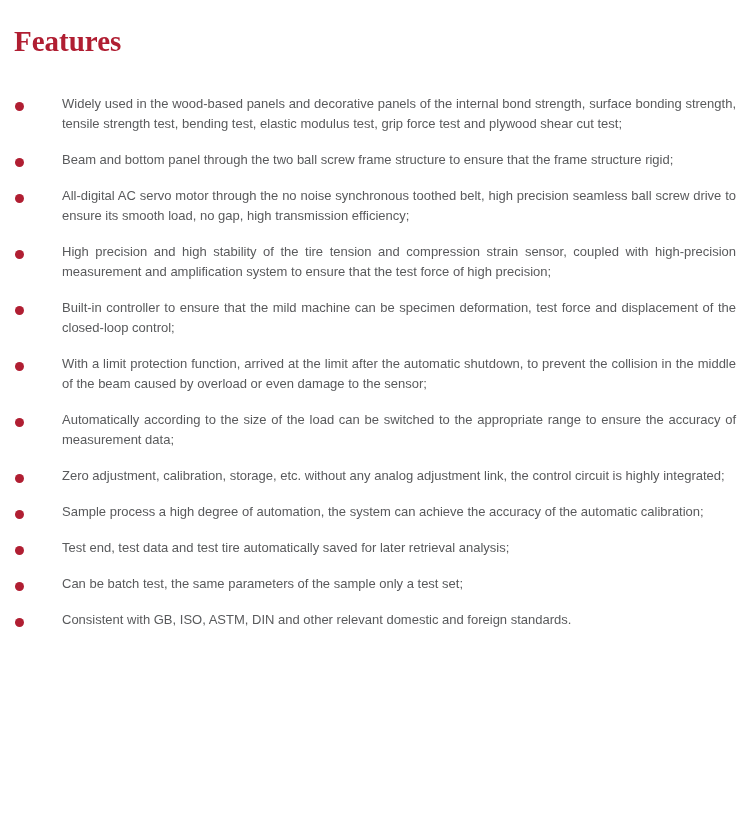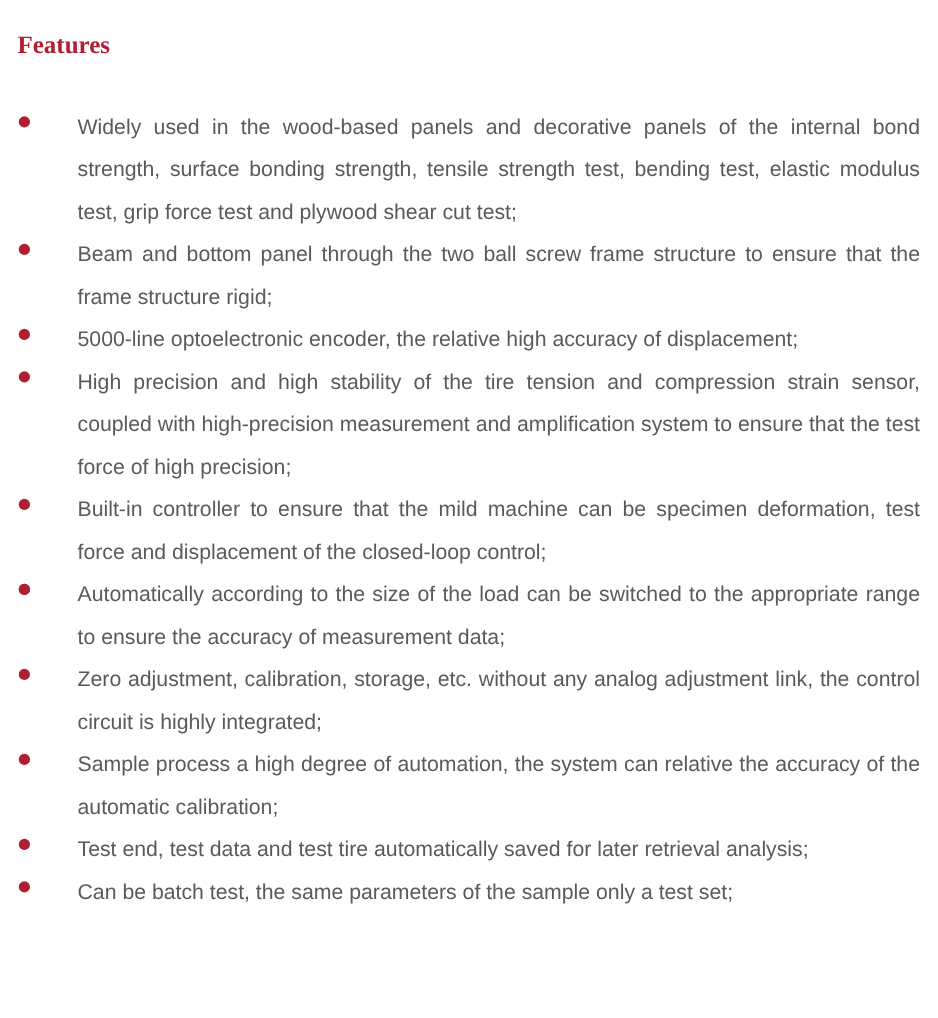--- a/index.html
+++ b/index.html
@@ -13,37 +13,38 @@
     width:750px;
     min-height:814px;
     margin:0 auto;
     background:#ffffff;
     font-family:"Liberation Sans", sans-serif;
   }
   .features-heading{
     margin:26px 14px 0 14px;
     font-family:"Liberation Serif", serif;
     font-weight:bold;
-    font-size:20px;
+    font-size:29px;
     line-height:1.05;
     color:var(--accent);
   }
   .feature-list{
     list-style:none;
     margin:38px 14px 0 14px;
     padding:0;
   }
   .feature-item{
     position:relative;
     padding-left:48px;
-    font-size:17px;
-    line-height:34px;
+    font-size:13px;
+    line-height:20px;
     color:var(--text);
     text-align:justify;
     text-justify:inter-word;
+    margin-top:16px;
   }
   .bullet{
     position:absolute;
     left:1px;
     top:8px;
     width:9px;
     height:9px;
     border-radius:50%;
     background:var(--accent);
   }
@@ -59,48 +60,53 @@
     <li class="feature-item">
         <span class="bullet"></span>
         <span class="feature-text">Widely used in the wood-based panels and decorative panels of the internal bond strength, surface bonding strength, tensile strength test, bending test, elastic modulus test, grip force test and plywood shear cut test;</span>
       </li>
       <li class="feature-item">
         <span class="bullet"></span>
         <span class="feature-text">Beam and bottom panel through the two ball screw frame structure to ensure that the frame structure rigid;</span>
       </li>
       <li class="feature-item">
         <span class="bullet"></span>
-        <span class="feature-text">5000-line optoelectronic encoder, the relative high accuracy of displacement;</span>
+        <span class="feature-text">All-digital AC servo motor through the no noise synchronous toothed belt, high precision seamless ball screw drive to ensure its smooth load, no gap, high transmission efficiency;</span>
       </li>
       <li class="feature-item">
         <span class="bullet"></span>
         <span class="feature-text">High precision and high stability of the tire tension and compression strain sensor, coupled with high-precision measurement and amplification system to ensure that the test force of high precision;</span>
       </li>
       <li class="feature-item">
         <span class="bullet"></span>
         <span class="feature-text">Built-in controller to ensure that the mild machine can be specimen deformation, test force and displacement of the closed-loop control;</span>
       </li>
       <li class="feature-item">
         <span class="bullet"></span>
+        <span class="feature-text">With a limit protection function, arrived at the limit after the automatic shutdown, to prevent the collision in the middle of the beam caused by overload or even damage to the sensor;</span>
       </li>
       <li class="feature-item">
         <span class="bullet"></span>
         <span class="feature-text">Automatically according to the size of the load can be switched to the appropriate range to ensure the accuracy of measurement data;</span>
       </li>
       <li class="feature-item">
         <span class="bullet"></span>
         <span class="feature-text">Zero adjustment, calibration, storage, etc. without any analog adjustment link, the control circuit is highly integrated;</span>
       </li>
       <li class="feature-item">
         <span class="bullet"></span>
-        <span class="feature-text">Sample process a high degree of automation, the system can relative the accuracy of the automatic calibration;</span>
+        <span class="feature-text">Sample process a high degree of automation, the system can achieve the accuracy of the automatic calibration;</span>
       </li>
       <li class="feature-item">
         <span class="bullet"></span>
         <span class="feature-text">Test end, test data and test tire automatically saved for later retrieval analysis;</span>
       </li>
       <li class="feature-item">
         <span class="bullet"></span>
         <span class="feature-text">Can be batch test, the same parameters of the sample only a test set;</span>
       </li>
+      <li class="feature-item">
+        <span class="bullet"></span>
+        <span class="feature-text">Consistent with GB, ISO, ASTM, DIN and other relevant domestic and foreign standards.</span>
+      </li>
   </ul>
 
 </div>
 
 </body></html>

